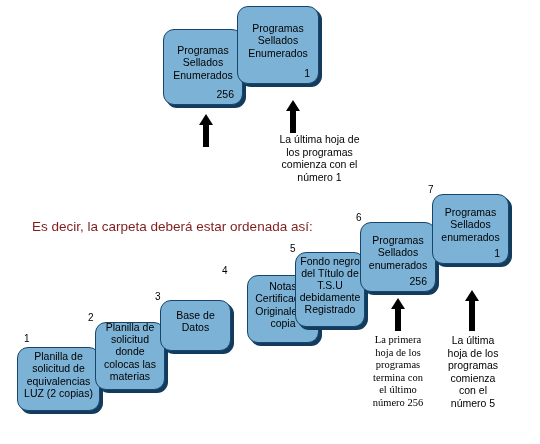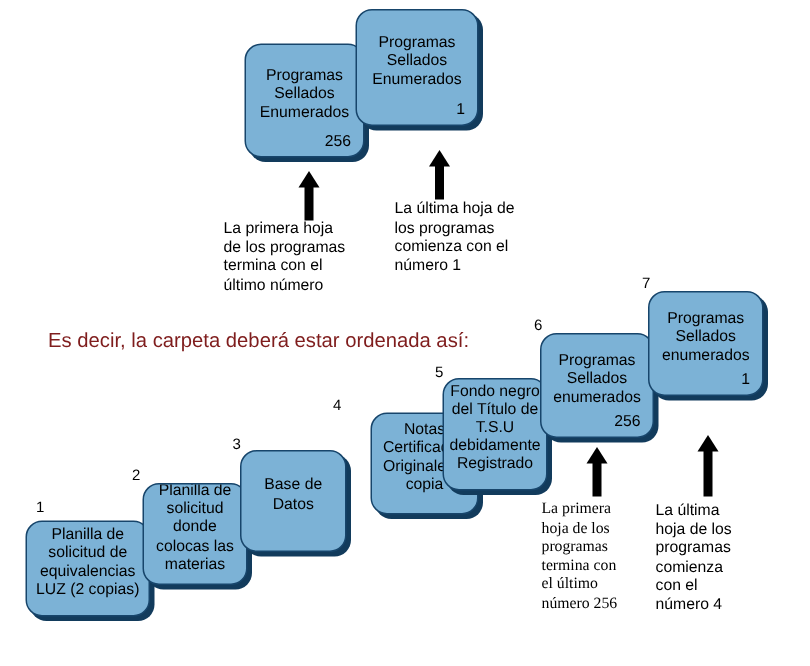--- a/index.html
+++ b/index.html
@@ -85,20 +85,21 @@
     border-right: 7px solid transparent;
     border-bottom: 11px solid #000000;
   }
 
   
   .caption {
     position: absolute;
     font-size: 10.5px;
     line-height: 12.5px;
     color: #000000;
+    text-align: center;
     white-space: pre-line;
   }
 
   
   #heading {
     position: absolute;
     font-size: 13.5px;
     line-height: 16px;
     color: #7f1d1d;
     white-space: nowrap;
@@ -126,24 +127,20 @@
   <div class="arrow" style="left:196px; top:114px; width:20px; height:33px;">
     <div class="head"></div>
     <div class="shaft" style="top:10px; width:6px; height:23px;"></div>
   </div>
 
   <div class="arrow" style="left:283px; top:100px; width:20px; height:33px;">
     <div class="head"></div>
     <div class="shaft" style="top:10px; width:6px; height:23px;"></div>
   </div>
 
-  <div class="caption" style="left:149px; top:146px; width:114px;">La primera hoja
-de los programas
-termina con el
-último número</div>
 
   <div class="caption" style="left:263px; top:133px; width:113px;">La última hoja de
 los programas
 comienza con el
 número 1</div>
 
   <div id="heading" style="left:32px; top:219px;">Es decir, la carpeta deberá estar ordenada así:</div>
 
   <div class="stepnum" style="left:24px; top:333px;">1</div>
   <div class="box centered" style="left:17px; top:347px; width:83px; height:64px;">
@@ -156,21 +153,21 @@
   <div class="stepnum" style="left:88px; top:312px;">2</div>
   <div class="box centered" style="left:95px; top:322px; width:70px; height:68px;">
     <div class="btext">Planilla de
 solicitud
 donde
 colocas las
 materias</div>
   </div>
 
   <div class="stepnum" style="left:155px; top:291px;">3</div>
-  <div class="box centered" style="left:160px; top:300px; width:71px; height:68px;">
+  <div class="box centered" style="left:160px; top:300px; width:71px; height:51px;">
     <div class="btext">Base de
 Datos</div>
   </div>
 
   <div class="stepnum" style="left:222px; top:265px;">4</div>
   <div class="box centered" style="left:227px; top:275px; width:72px; height:68px;margin-left:20px;">
     <div class="btext">Notas
 Certificadas
 Originales y
 copia</div>
@@ -216,15 +213,15 @@
 programas
 termina con
 el último
 número 256</div>
 
   <div class="caption" style="left:437px; top:334px; width:72px;">La última
 hoja de los
 programas
 comienza
 con el
-número 4</div>
+número 5</div>
 
 </div>
 
 </body></html>

